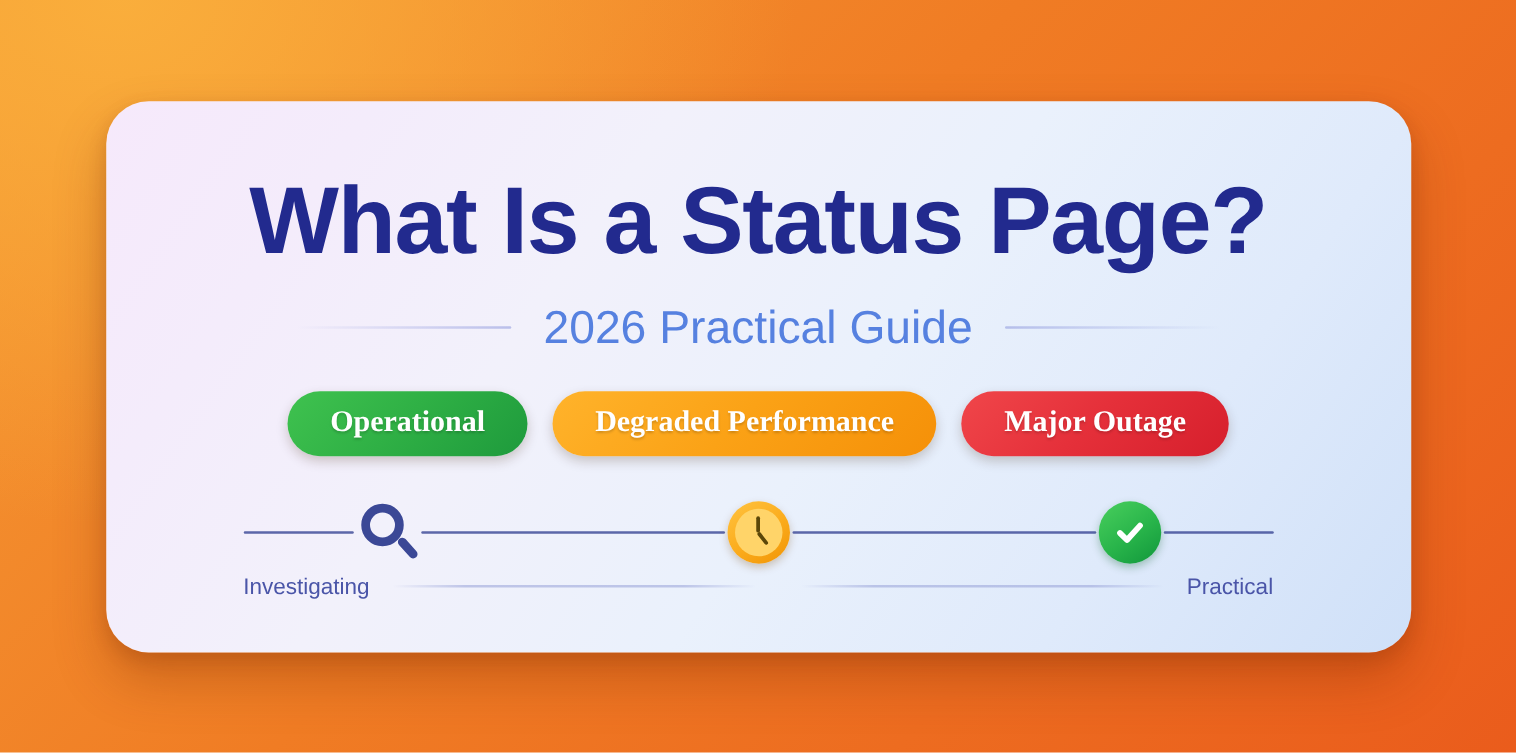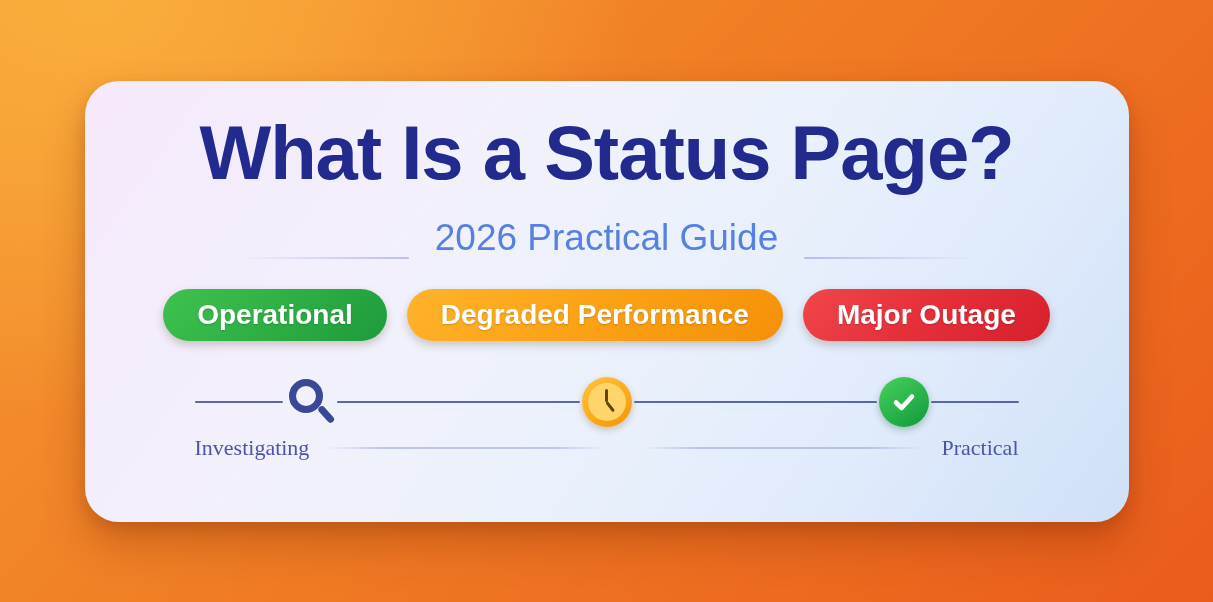--- a/index.html
+++ b/index.html
@@ -38,34 +38,34 @@
       0 22px 42px rgba(120,40,0,0.30),
       0 6px 14px rgba(120,40,0,0.18);
     overflow:hidden;
     display:flex;
     flex-direction:column;
     align-items:center;
   }
 
   
   .title {
-    margin-top:34px;
+    margin-top:58px;
     font-size:76px;
     font-weight:bold;
     letter-spacing:-1px;
     color:#222a8e;
     line-height:1;
     white-space:nowrap;
   }
 
   
   .subtitle-row {
     margin-top:26px;
     display:flex;
-    align-items:flex-end;
+    align-items:center;
     justify-content:center;
     gap:26px;
     width:740px;
   }
   .sub-rule {
     flex:1;
     height:2px;
     border-radius:2px;
   }
   .sub-rule.left {
@@ -89,26 +89,27 @@
     justify-content:center;
     gap:20px;
   }
   .badge {
     height:52px;
     padding:0 34px;
     border-radius:26px;
     display:flex;
     align-items:center;
     justify-content:center;
-    font-size:28px;
+    font-size:24px;
     font-weight:bold;
     color:#ffffff;
     white-space:nowrap;
     text-shadow:0 1px 2px rgba(0,0,0,0.18);
     box-shadow:0 4px 9px rgba(60,30,0,0.22);
+    font-family:Liberation Serif, serif;
   }
   .badge.green  { background:linear-gradient(135deg,#3fc24f 0%,#2fb045 48%,#1e9a3c 100%); }
   .badge.orange { background:linear-gradient(135deg,#ffb32b 0%,#fba216 48%,#f59008 100%); }
   .badge.red    { background:linear-gradient(135deg,#f0464a 0%,#e5303a 48%,#d61f2c 100%); }
 
   
   .timeline {
     margin-top:34px;
     width:824px;
     position:relative;
@@ -208,25 +209,24 @@
 
   
   .labels {
     margin-top:6px;
     display:flex;
     align-items:center;
     justify-content:space-between;
     width:100%;
   }
   .label {
-    font-size:22px;
+    font-size:18px;
     color:#4a55a8;
     white-space:nowrap;
     flex:0 0 auto;
-    font-family:Liberation Serif, serif;
   }
   .label-line {
     flex:1;
     height:2px;
     margin:0 18px;
     border-radius:2px;
     background:linear-gradient(90deg,
       rgba(150,160,215,0) 0%,
       rgba(150,160,215,0.55) 20%,
       rgba(150,160,215,0.55) 80%,

